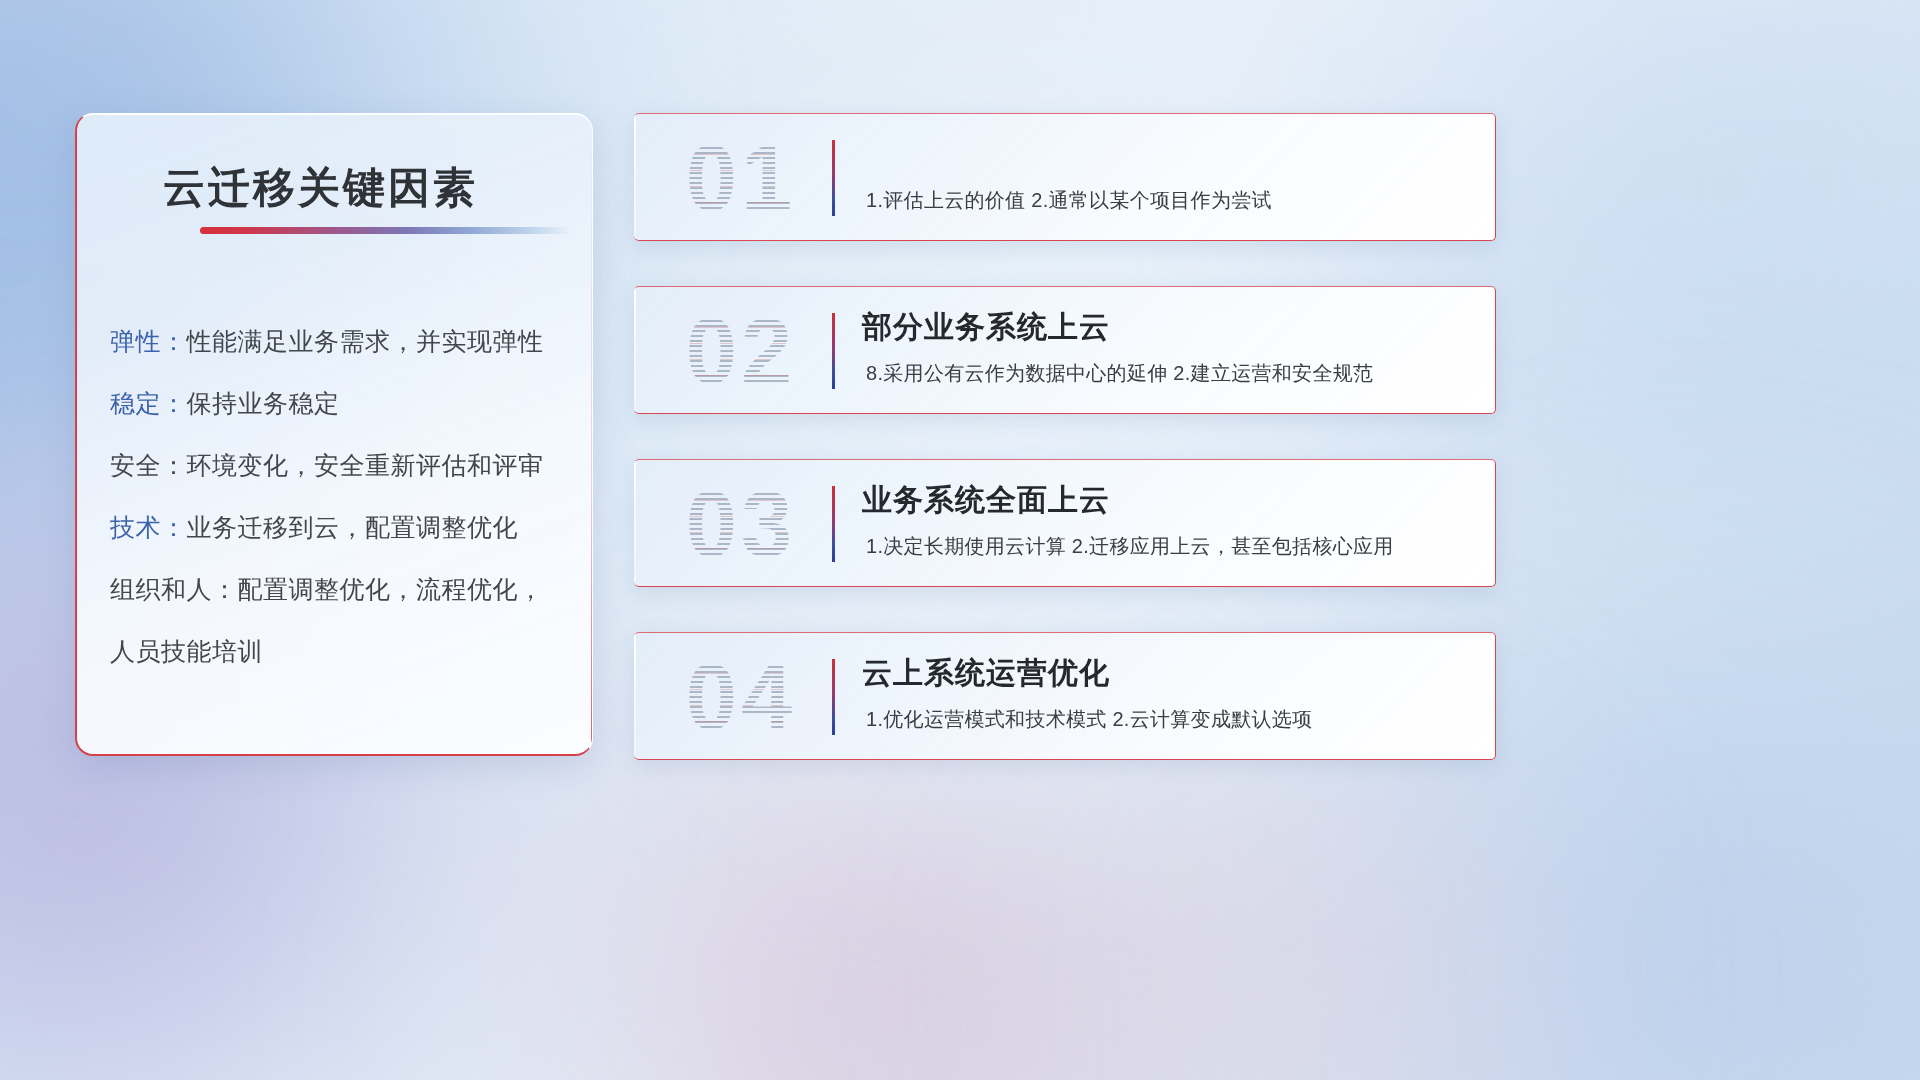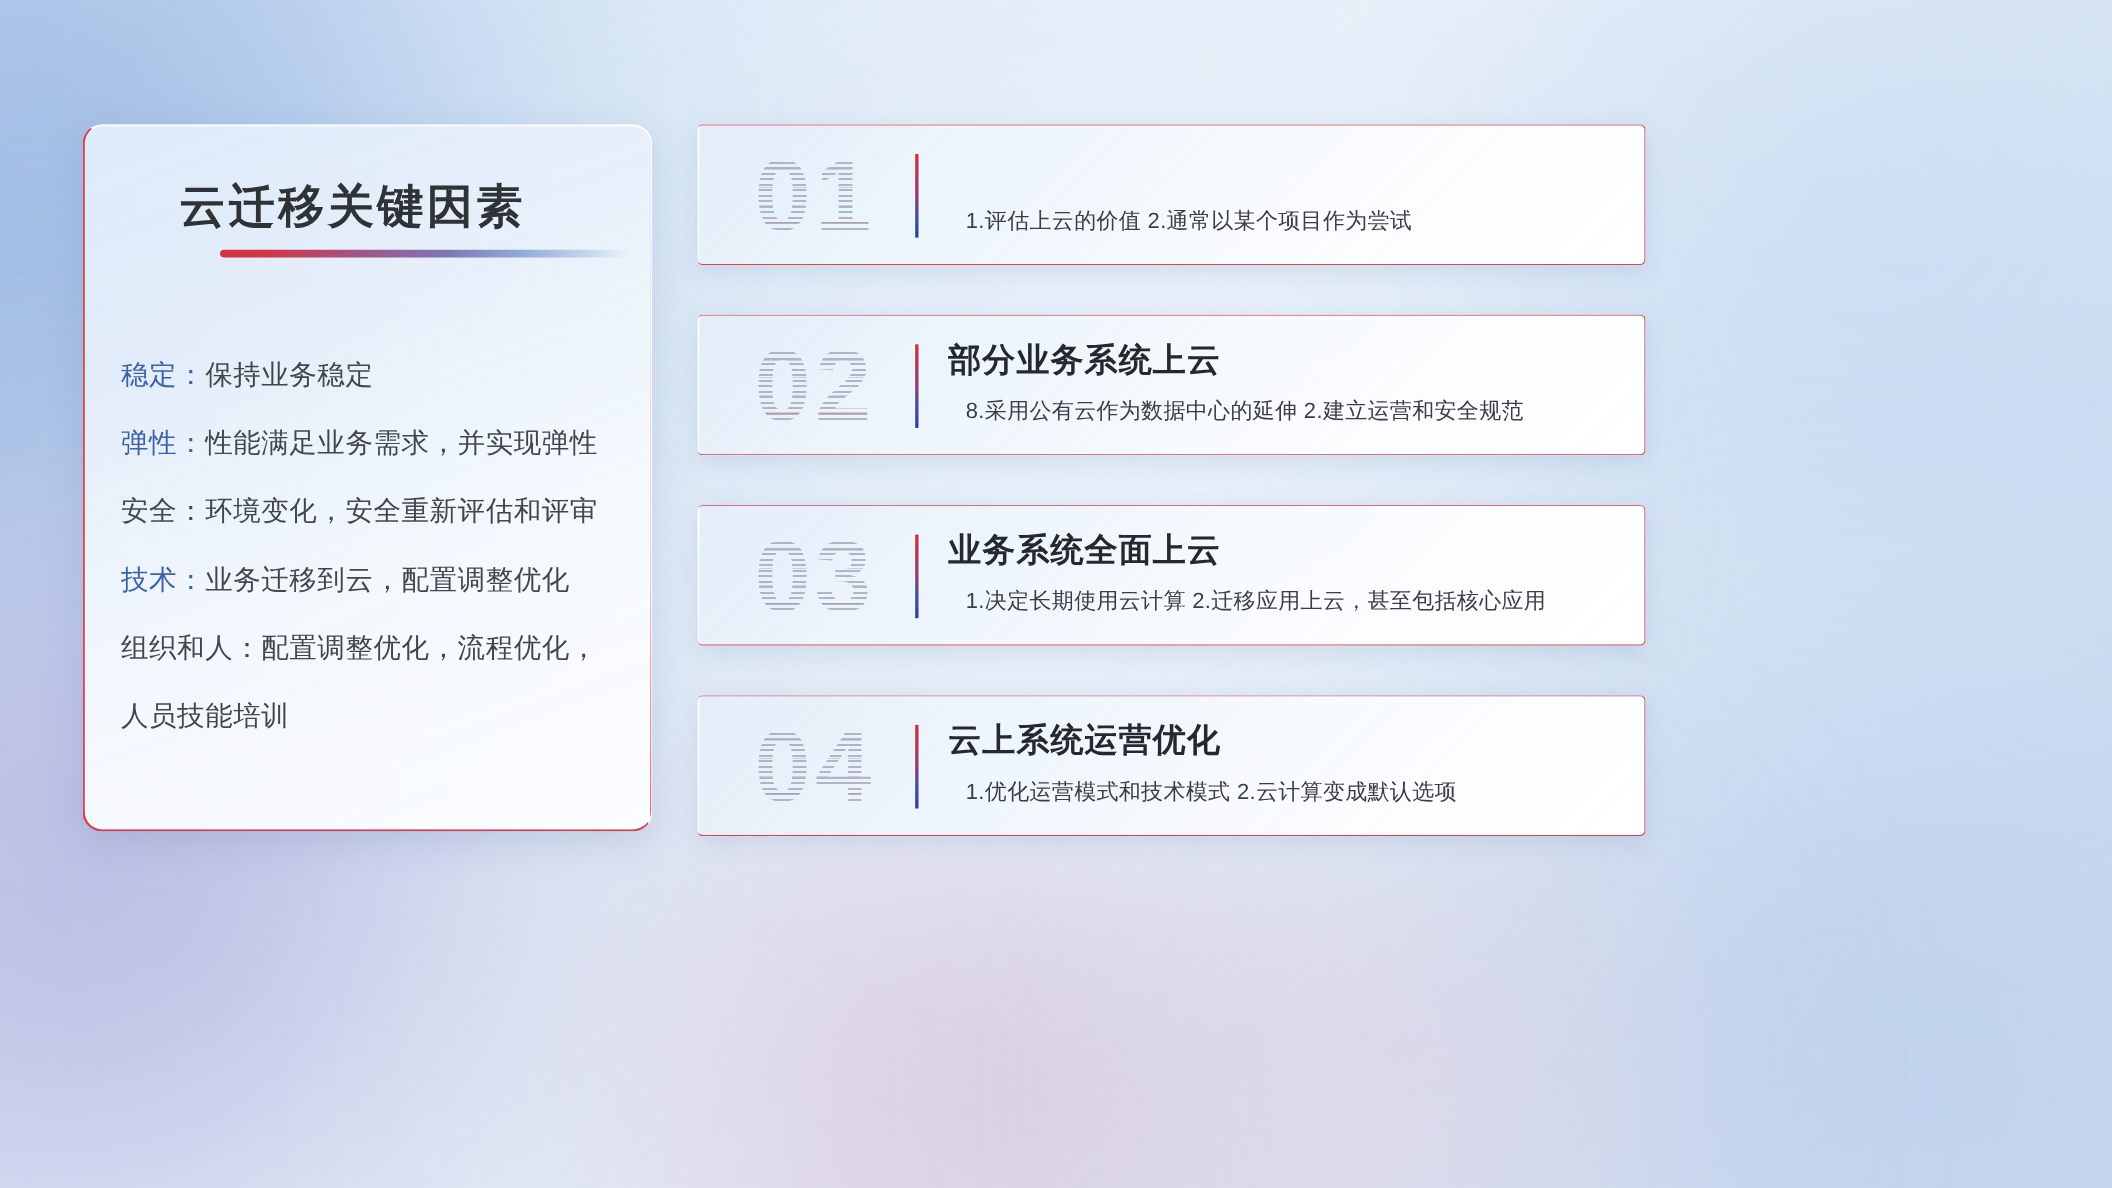--- a/index.html
+++ b/index.html
@@ -116,21 +116,21 @@
   .divider{
     position:absolute; left:198px; top:26px; width:3px; height:76px;
     background:linear-gradient(180deg,#cf2f38 0%, #9a3a6e 45%, #3a4fa0 78%, #2b3f96 100%);
   }
   .card-title{
     position:absolute; left:228px; top:20px;
     font-size:30px; font-weight:700; color:#25282d; letter-spacing:1px;
     white-space:nowrap;
   }
   .card-sub{
-    position:absolute; left:244px; top:73px;
+    position:absolute; left:232px; top:73px;
     font-size:20px; color:#3a3d42; letter-spacing:.3px;
     white-space:nowrap;
   }
 </style>
 </head>
 <body>
 
 <div id="bg">
   <div class="bg-base"></div>
   <div class="blob b1"></div>
@@ -140,22 +140,22 @@
   <div class="blob b5"></div>
   <div class="blob b6"></div>
   <div class="blob b7"></div>
   <div class="bg-sheen"></div>
 </div>
 
 <section id="left-panel">
   <h1 class="panel-title">云迁移关键因素</h1>
   <div class="title-rule"></div>
   <div class="panel-list" id="panel-list">
+      <div class="panel-row"><span class="lbl-blue">弹性：</span><span>性能满足业务需求，并实现弹性</span></div>
       <div class="panel-row"><span class="lbl-blue">稳定：</span><span>保持业务稳定</span></div>
-      <div class="panel-row"><span class="lbl-blue">弹性：</span><span>性能满足业务需求，并实现弹性</span></div>
       <div class="panel-row"><span class="lbl-dark">安全：</span><span>环境变化，安全重新评估和评审</span></div>
       <div class="panel-row"><span class="lbl-blue">技术：</span><span>业务迁移到云，配置调整优化</span></div>
       <div class="panel-row"><span class="lbl-dark">组织和人：</span><span>配置调整优化，流程优化，</span></div>
       <div class="panel-row"><span>人员技能培训</span></div>
     </div>
 </section>
 
 <section id="cards">
     <article class="card">
       <div class="ghost-num">01</div>

